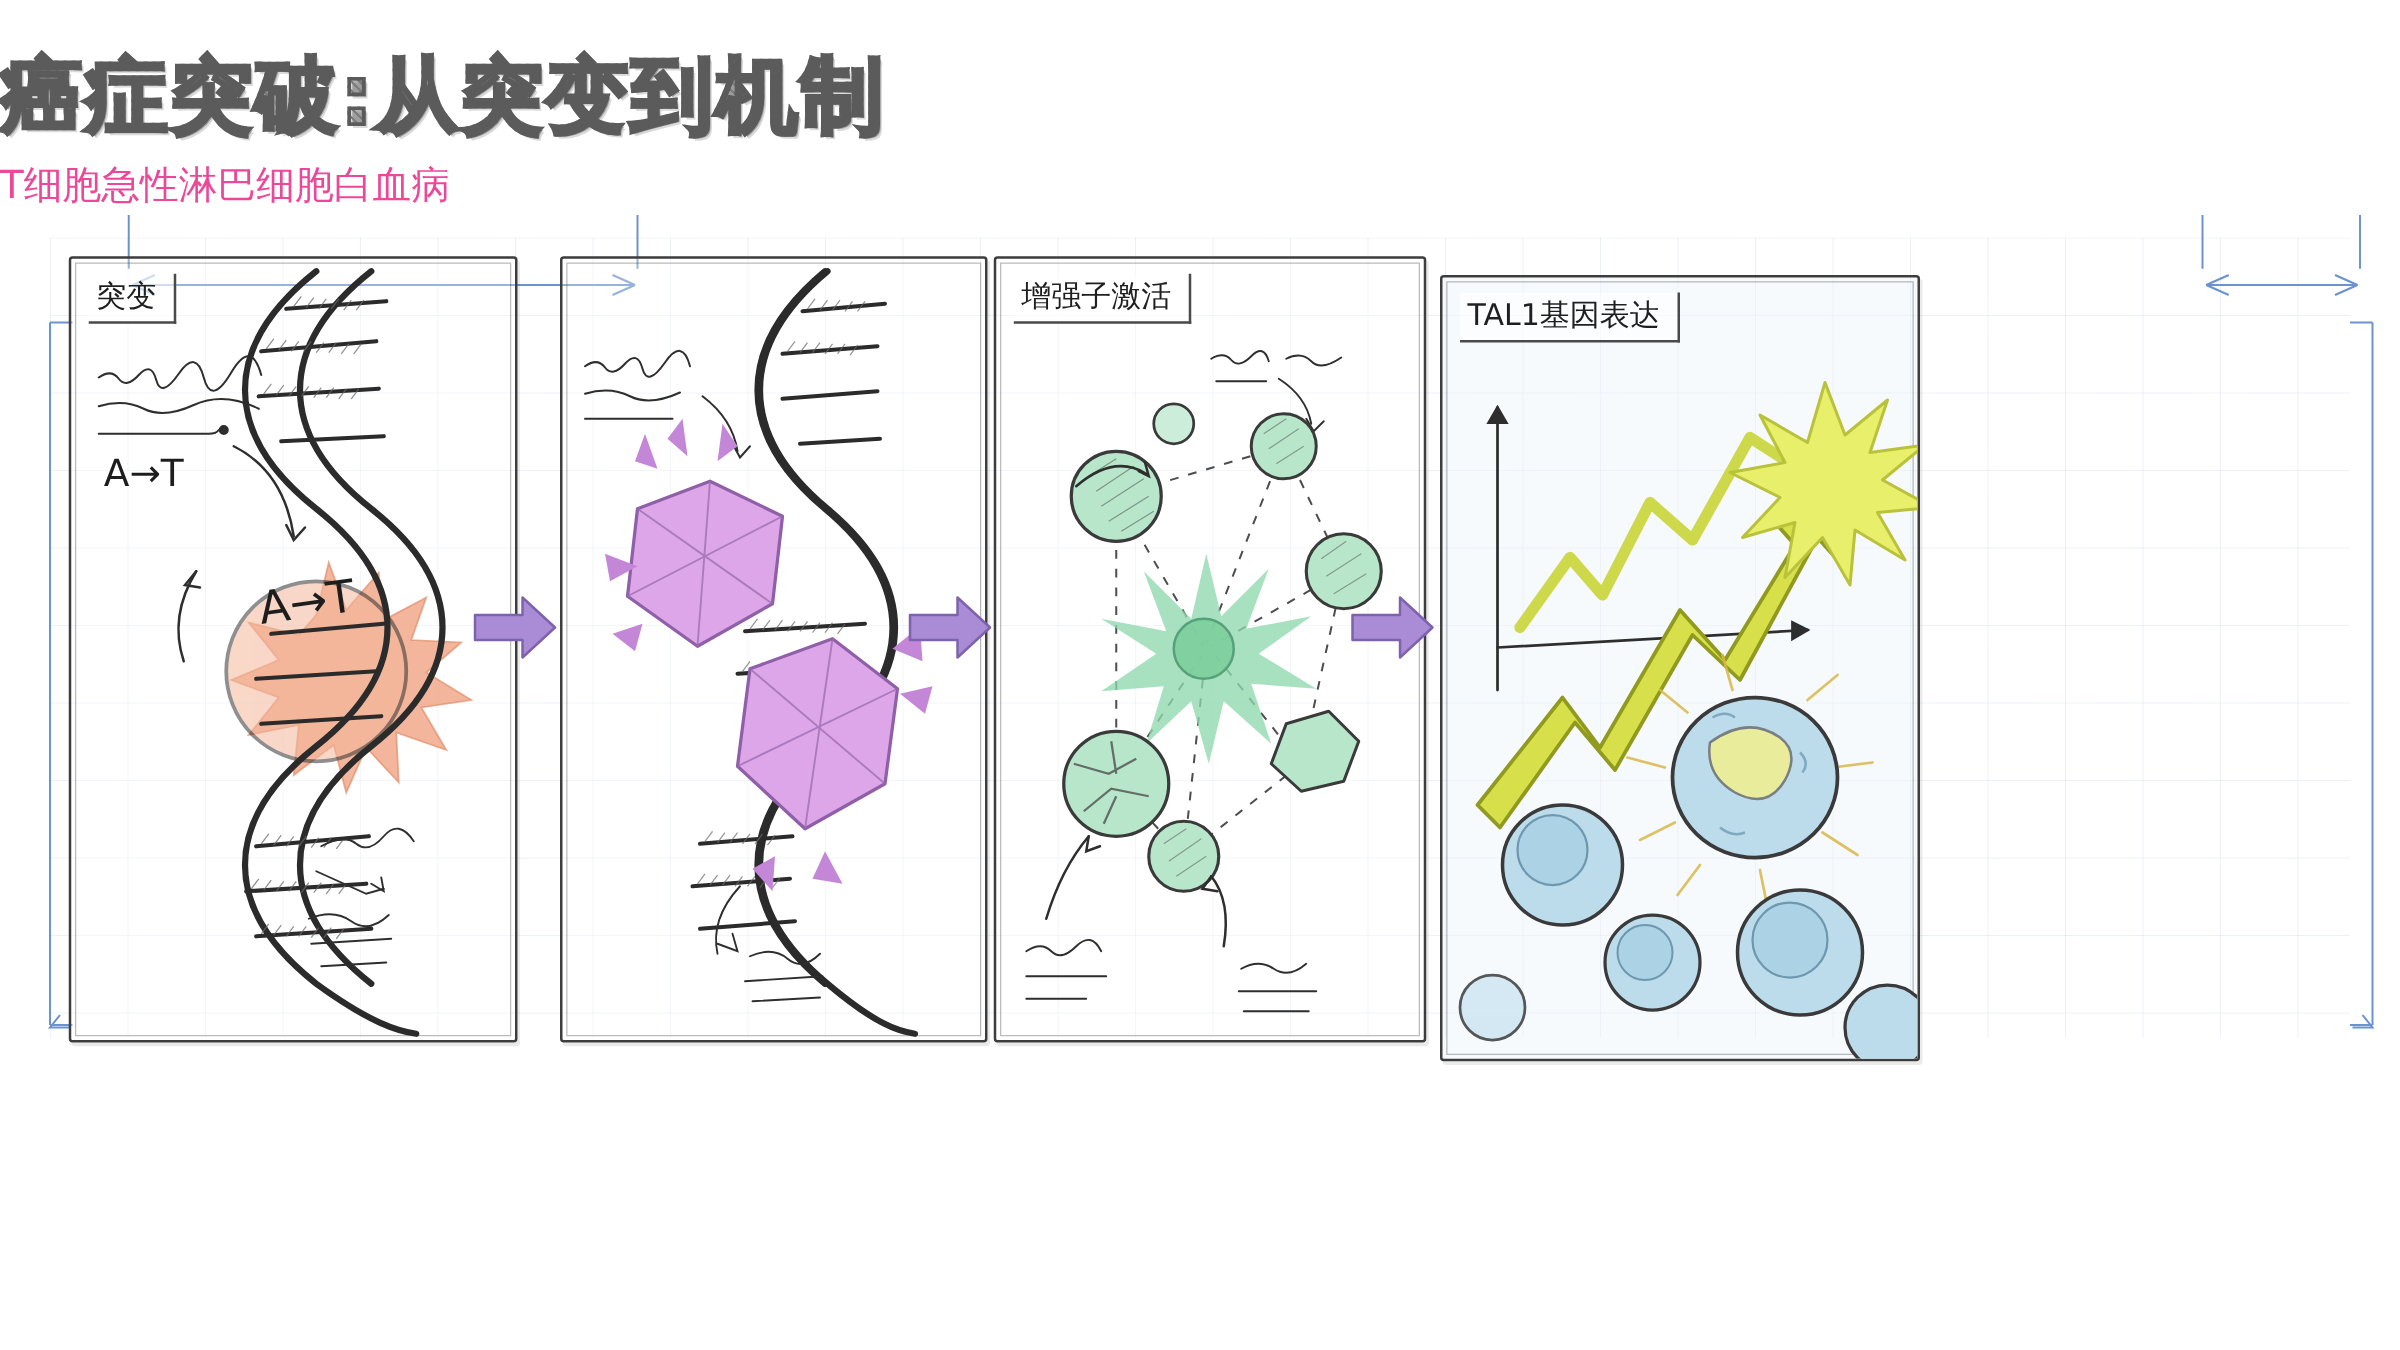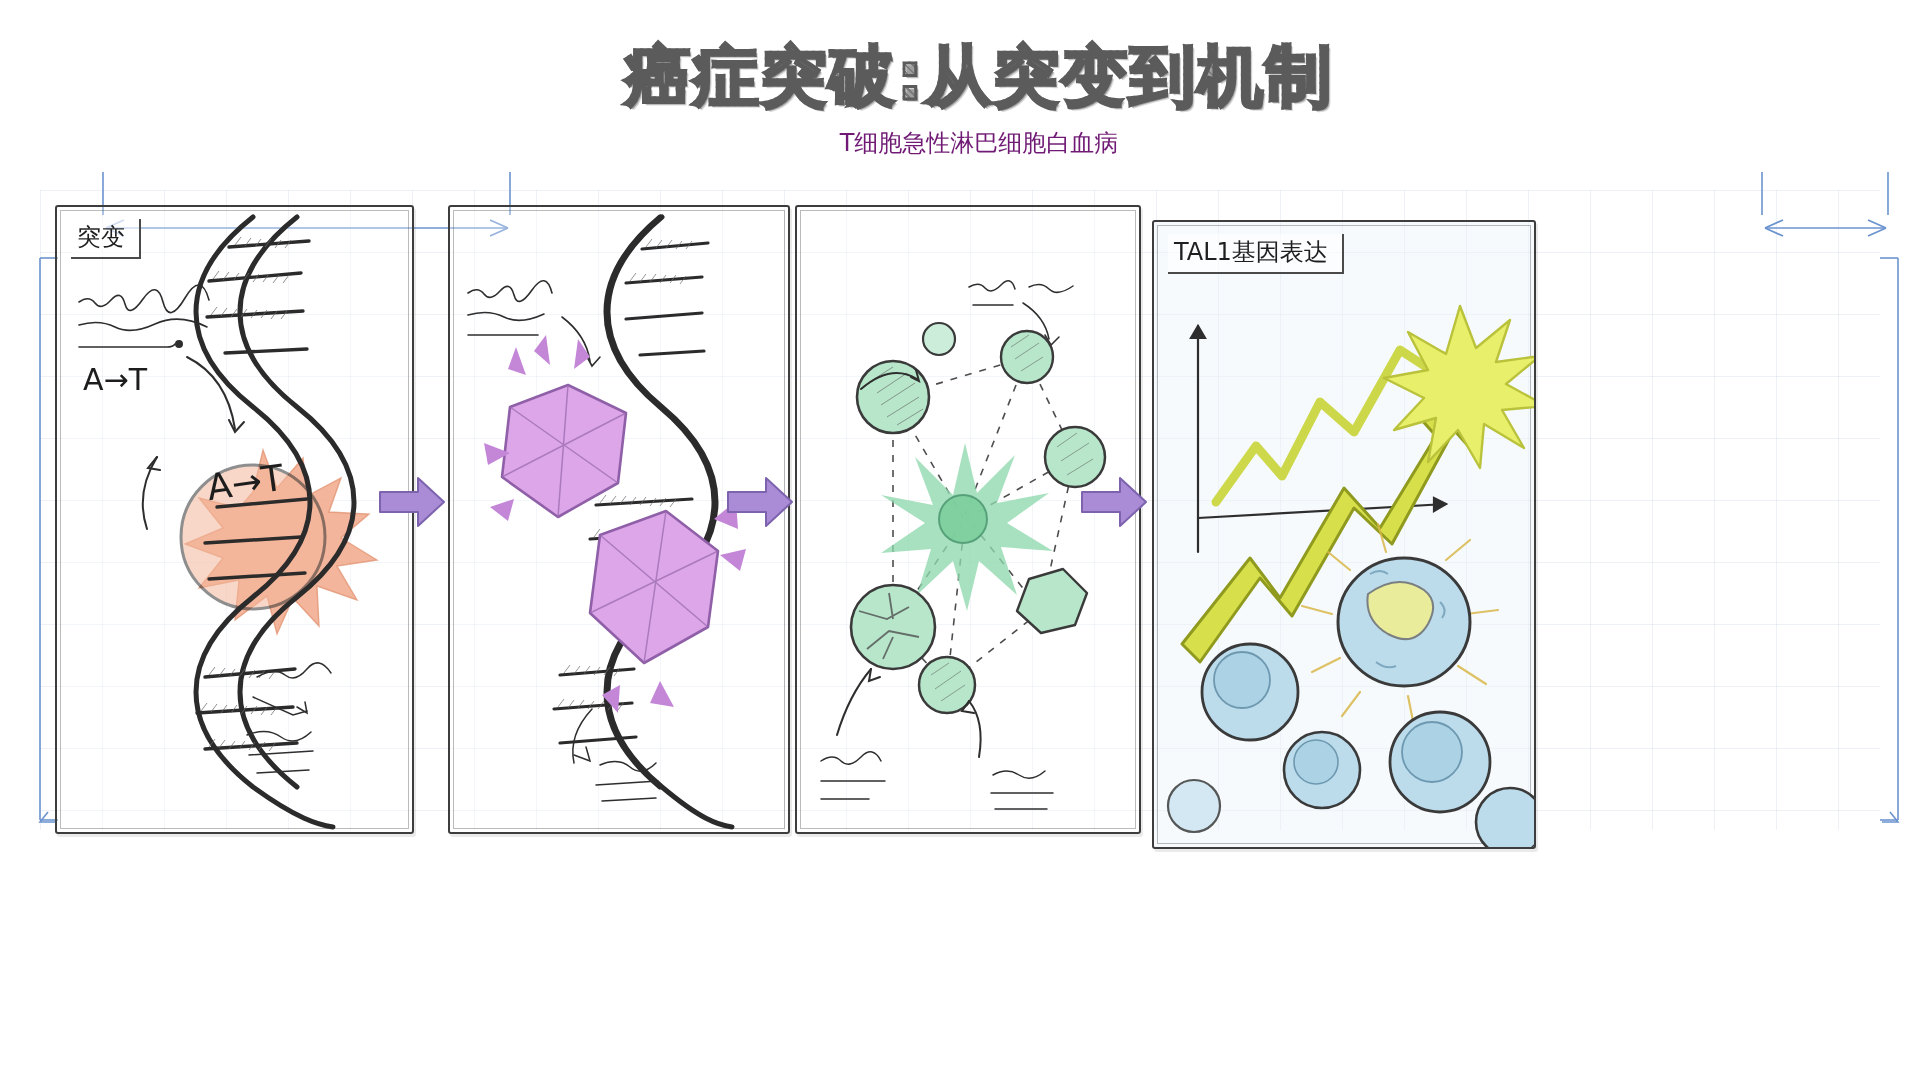--- a/index.html
+++ b/index.html
@@ -13,37 +13,37 @@
   #stage{position:absolute;inset:0;}
   .paper-grid{
     position:absolute;left:40px;top:190px;width:1840px;height:640px;
     background-image:
       linear-gradient(to right, rgba(120,150,190,.13) 1px, transparent 1px),
       linear-gradient(to bottom, rgba(120,150,190,.13) 1px, transparent 1px);
     background-size:62px 62px;
     pointer-events:none;
   }
   
-  .title-wrap{position:absolute;left:0;right:0;top:42px;text-align:center;margin-left:38px;}
+  .title-wrap{position:absolute;left:0;right:0;top:42px;text-align:left;}
   .main-title{
     font-size:66px;font-weight:bold;letter-spacing:2px;
     color:#ffffff;
     -webkit-text-stroke:3px #5b5b5b;
     text-shadow:
        2px 2px 0 rgba(110,110,110,.55),
        3px 3px 0 rgba(150,150,150,.35);
     background:repeating-linear-gradient(45deg,#8a8a8a 0 2px,#ffffff 2px 5px);
     -webkit-background-clip:text;
     background-clip:text;
     color:transparent;
     line-height:1.05;
     font-family:"DejaVu Sans","Liberation Sans",sans-serif;
   }
   .sub-title{
-    margin-top:16px;font-size:24px;color:#701a75;font-weight:500;
+    margin-top:16px;font-size:31px;color:#ec4899;font-weight:500;
     font-family:"DejaVu Sans","Liberation Sans",sans-serif;
   }
   
   .panels{position:absolute;left:0;top:0;width:1920px;height:1080px;}
   .panel{
     position:absolute;top:205px;height:625px;
     border:2.5px solid #3d3d3d;
     border-radius:3px;
     background:rgba(255,255,255,.30);
     box-shadow:2px 3px 0 rgba(80,80,80,.12);
@@ -357,20 +357,21 @@
 
         <g stroke="#2e2e2e" stroke-width="1.5" fill="none" stroke-linecap="round">
           <path d="M24 554 q12 -8 20 0 t20 -4 t20 4"></path>
           <path d="M24 574 l64 0"></path>
           <path d="M24 592 l48 0"></path>
           <path d="M196 568 q14 -8 26 0 t26 -4"></path>
           <path d="M194 586 l62 0"></path>
           <path d="M198 602 l52 0"></path>
         </g>
       </svg>
+      <div class="panel-label">增强子激活</div>
     </div>
 
     <div class="conn c3">
       <svg viewBox="0 0 68 60" style="width:100%;height:100%;">
         <path d="M2 20 L40 20 L40 6 L66 30 L40 54 L40 40 L2 40 Z" fill="#a98bd6" stroke="#7d63ad" stroke-width="2" stroke-linejoin="round"></path>
       </svg>
     </div>
 
     <div class="panel p4">
       <div class="pframe"></div>

